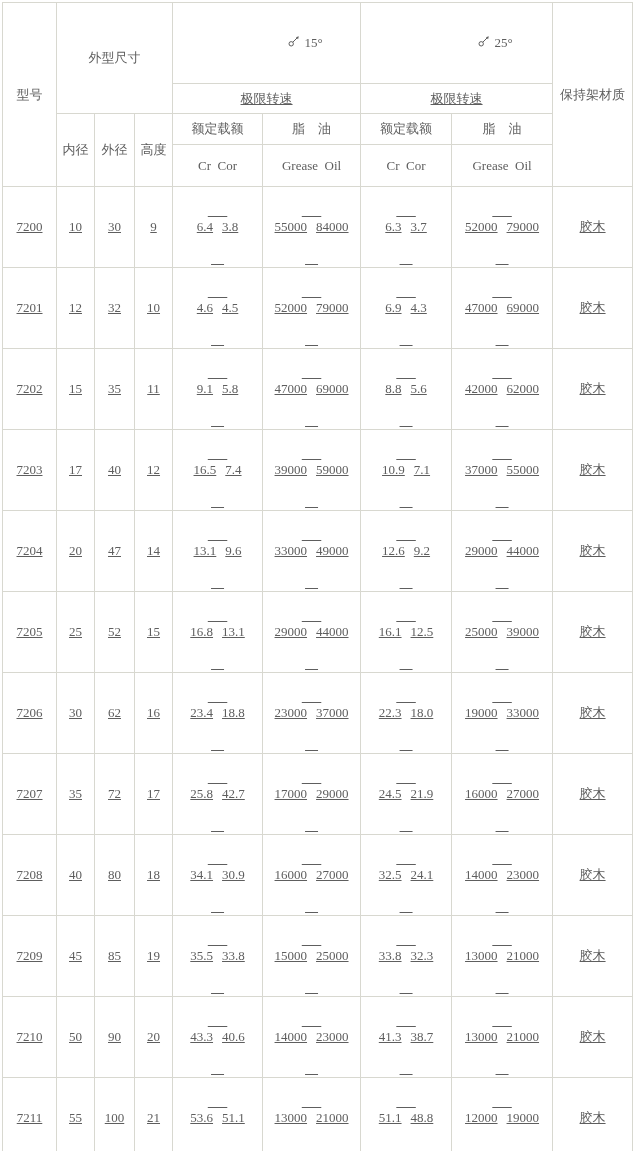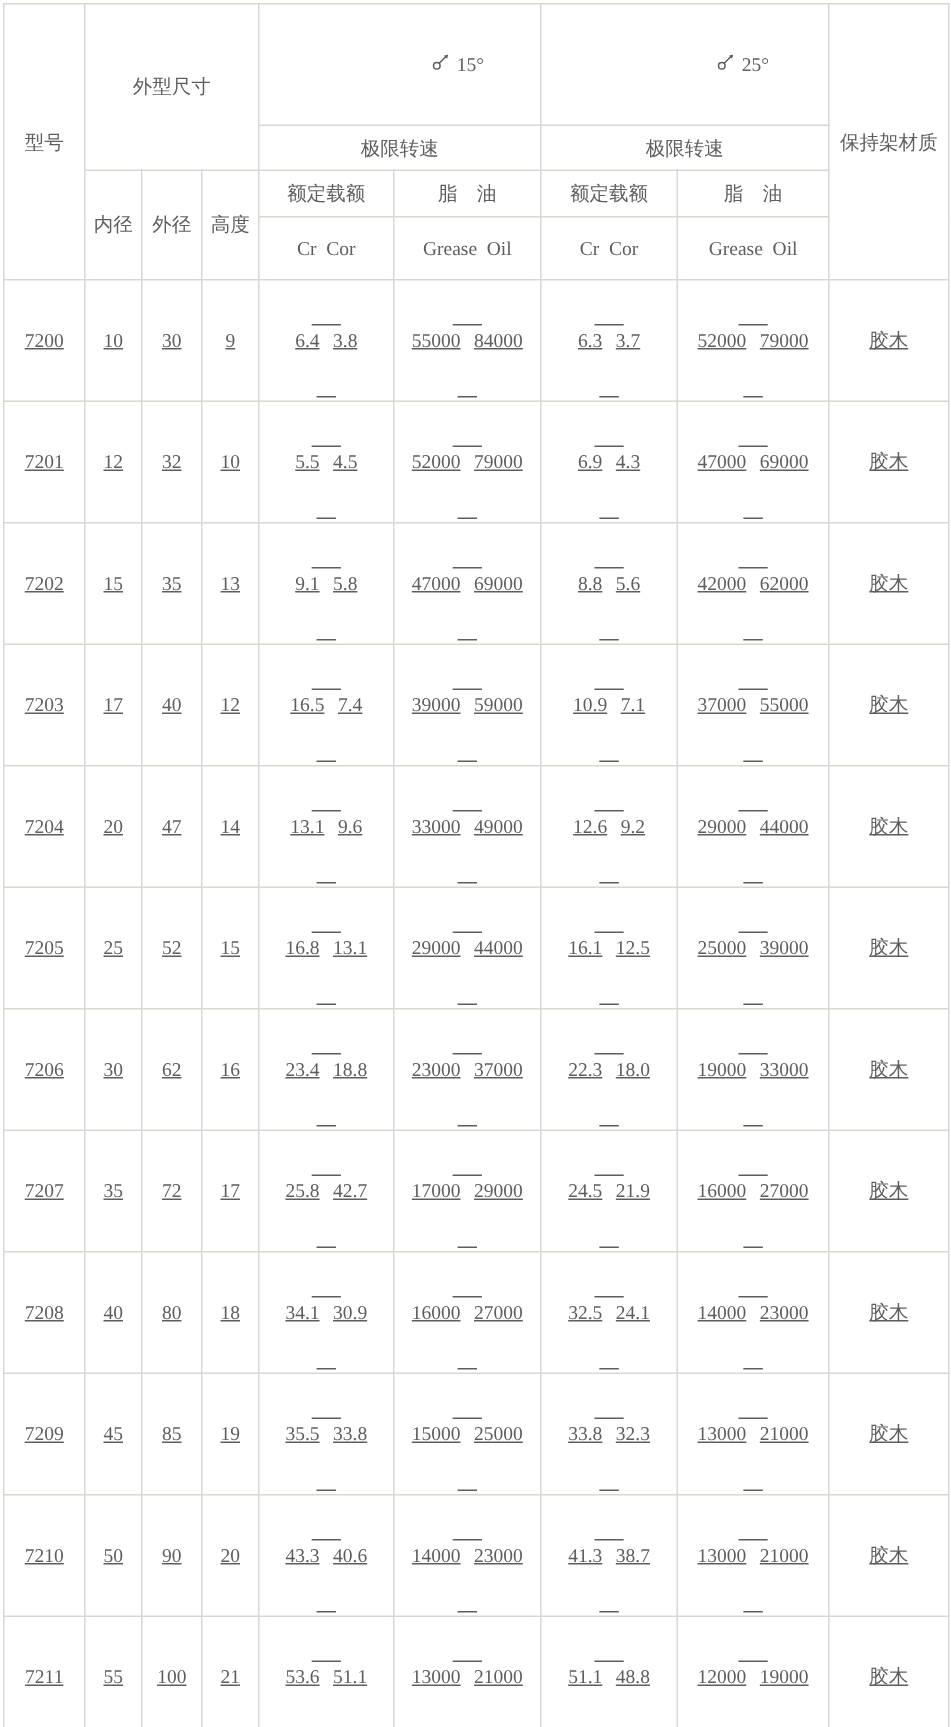--- a/index.html
+++ b/index.html
@@ -25,21 +25,21 @@
     border: 1px solid #d8d8d0;
     font-weight: normal;
     text-align: center;
     vertical-align: middle;
     font-size: 13px;
     padding: 0;
     overflow: hidden;
     white-space: pre;
   }
   .hr1 { height: 30px; }
-  .hr2 { height: 30px; }
+  .hr2 { height: 30px; text-decoration: underline; }
   .hr3 { height: 31px; }
   .hr4 { height: 42px; }
   .spec-table tbody tr { height: 30.6px; text-decoration: underline; }
   .pair {
     display: flex;
     justify-content: center;
     align-items: center;
     gap: 9px;
   }
   .angle-head {
@@ -153,21 +153,21 @@
     <td>胶木</td>
   </tr>
 
   <tr>
     <td>7201</td>
     <td>12</td>
     <td>32</td>
     <td>10</td>
     <td>
       <span class="pair">
-        <span>5.5</span>
+        <span>4.6</span>
         <span>4.5</span>
       </span>
     </td>
     <td>
       <span class="pair">
         <span>52000</span>
         <span>79000</span>
       </span>
     </td>
     <td>
@@ -182,21 +182,21 @@
         <span>69000</span>
       </span>
     </td>
     <td>胶木</td>
   </tr>
 
   <tr>
     <td>7202</td>
     <td>15</td>
     <td>35</td>
-    <td>13</td>
+    <td>11</td>
     <td>
       <span class="pair">
         <span>9.1</span>
         <span>5.8</span>
       </span>
     </td>
     <td>
       <span class="pair">
         <span>47000</span>
         <span>69000</span>

